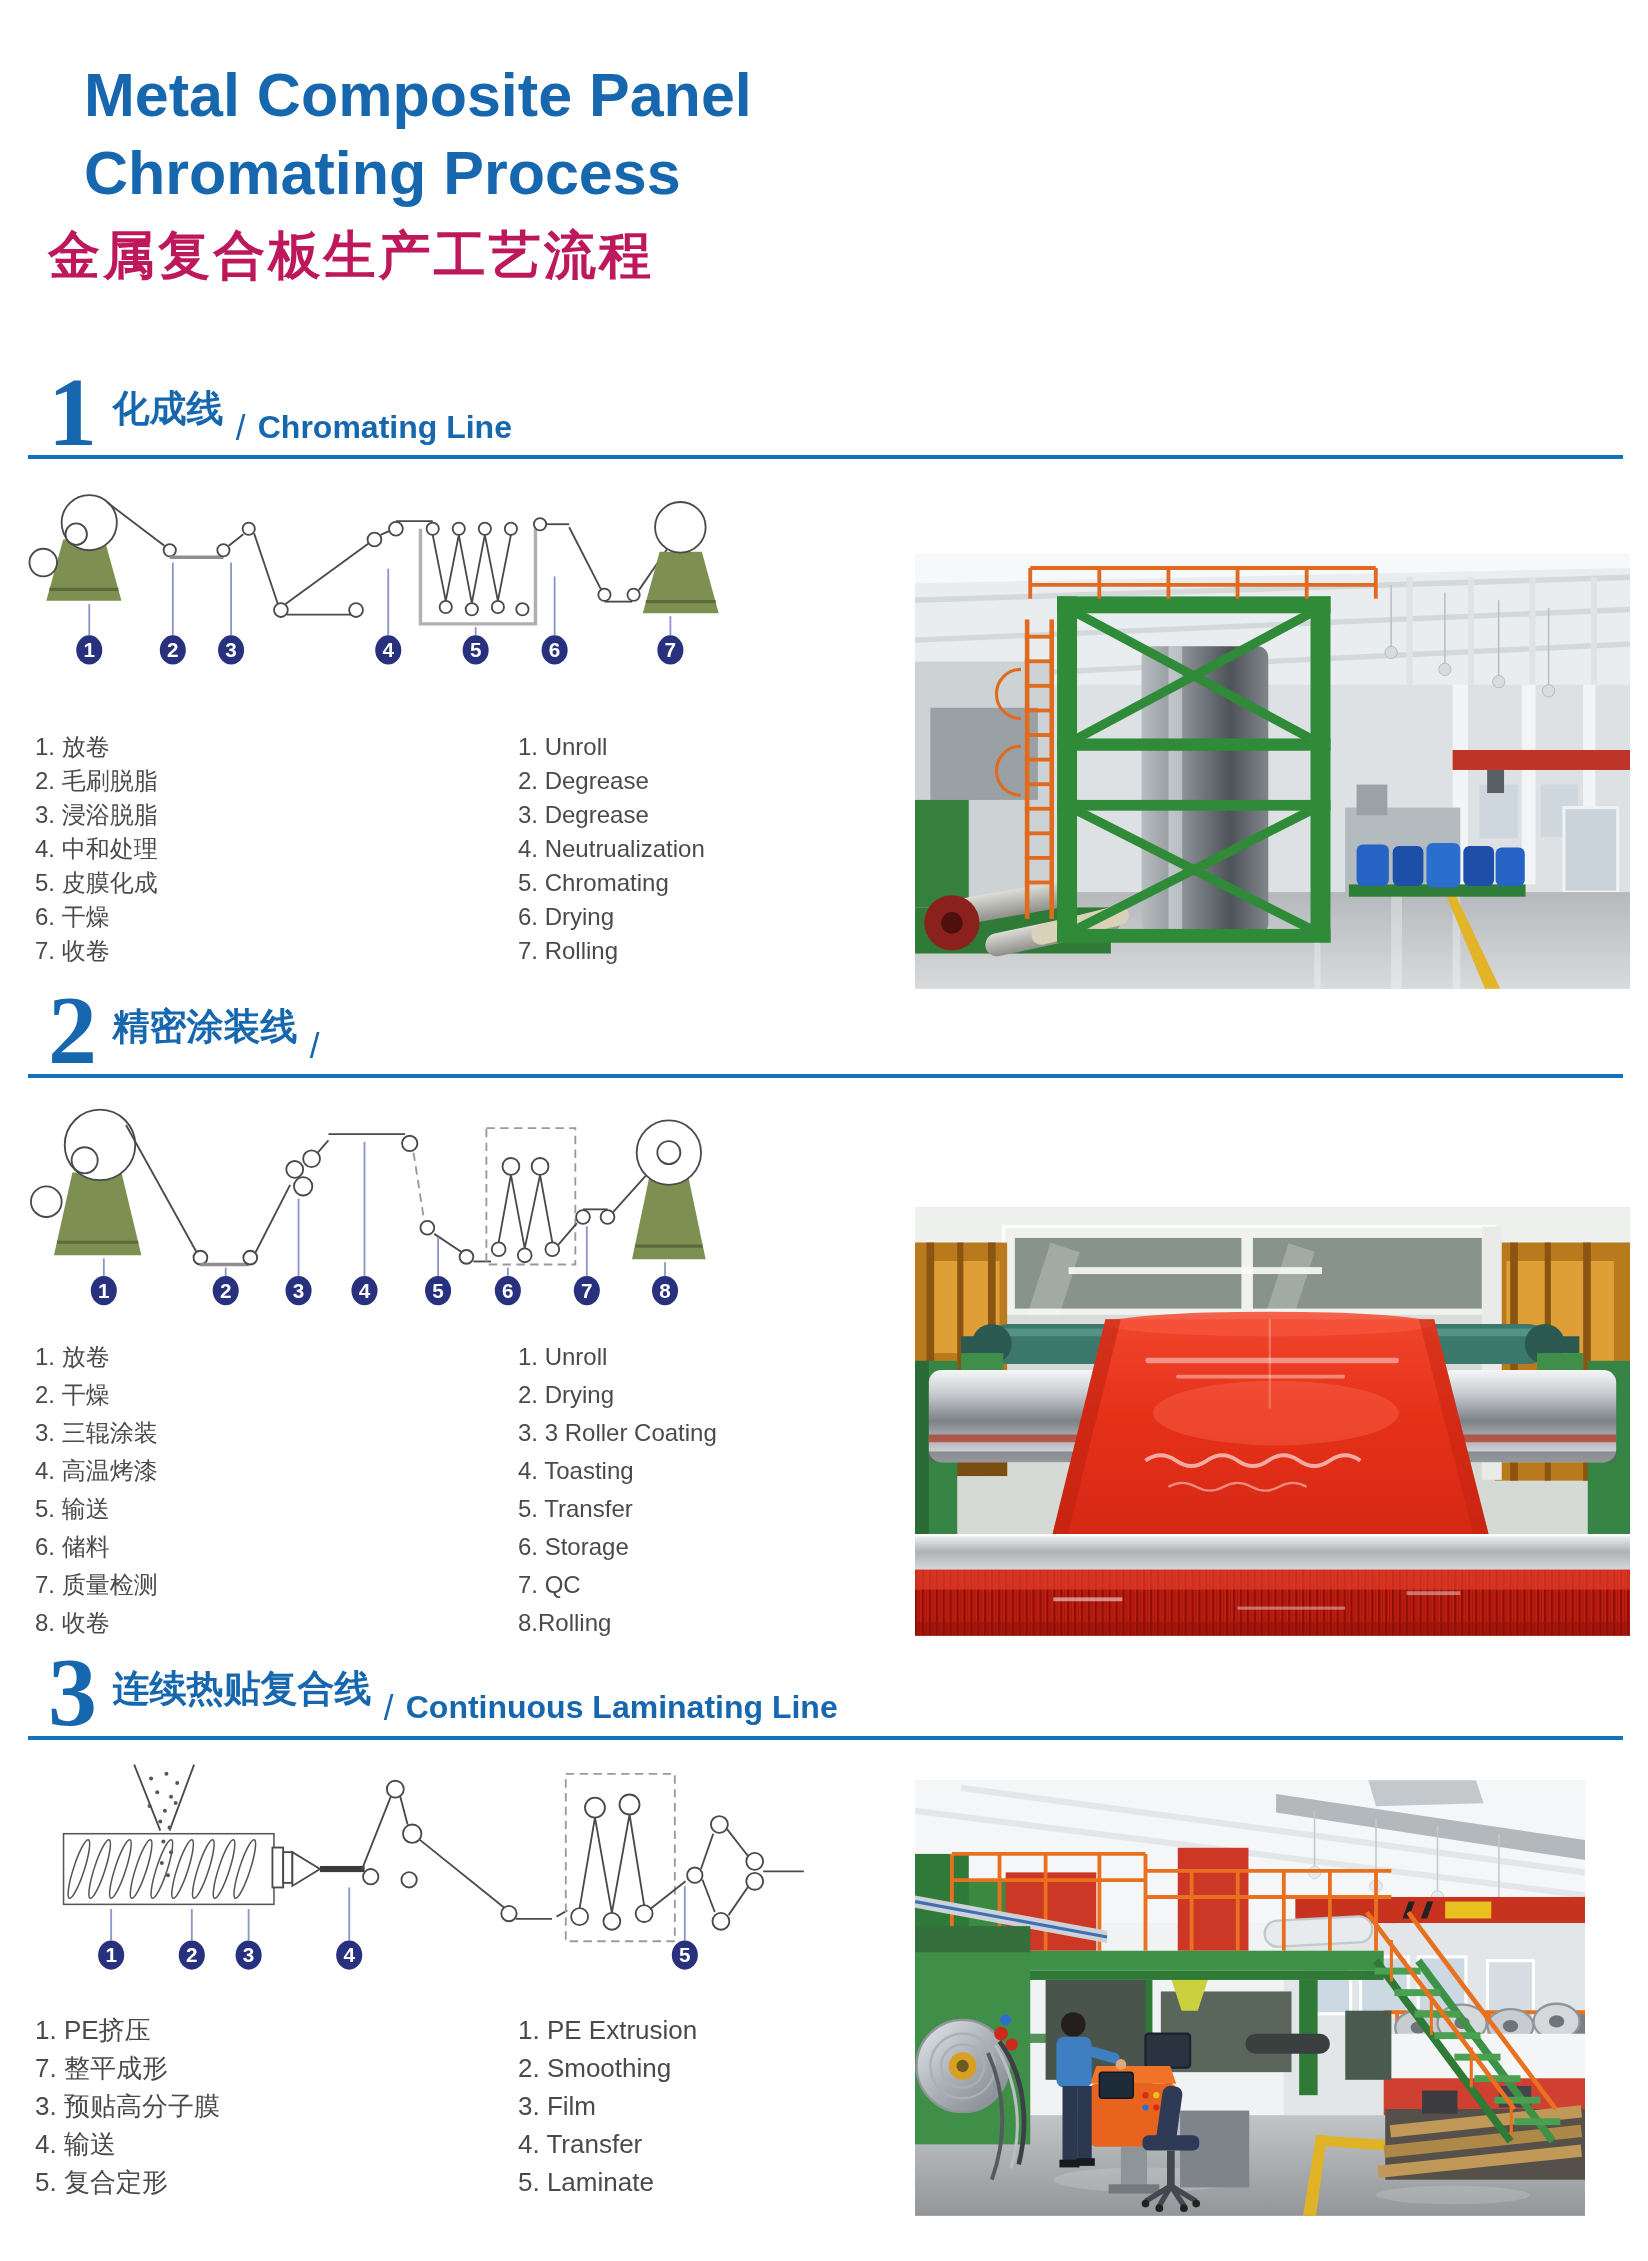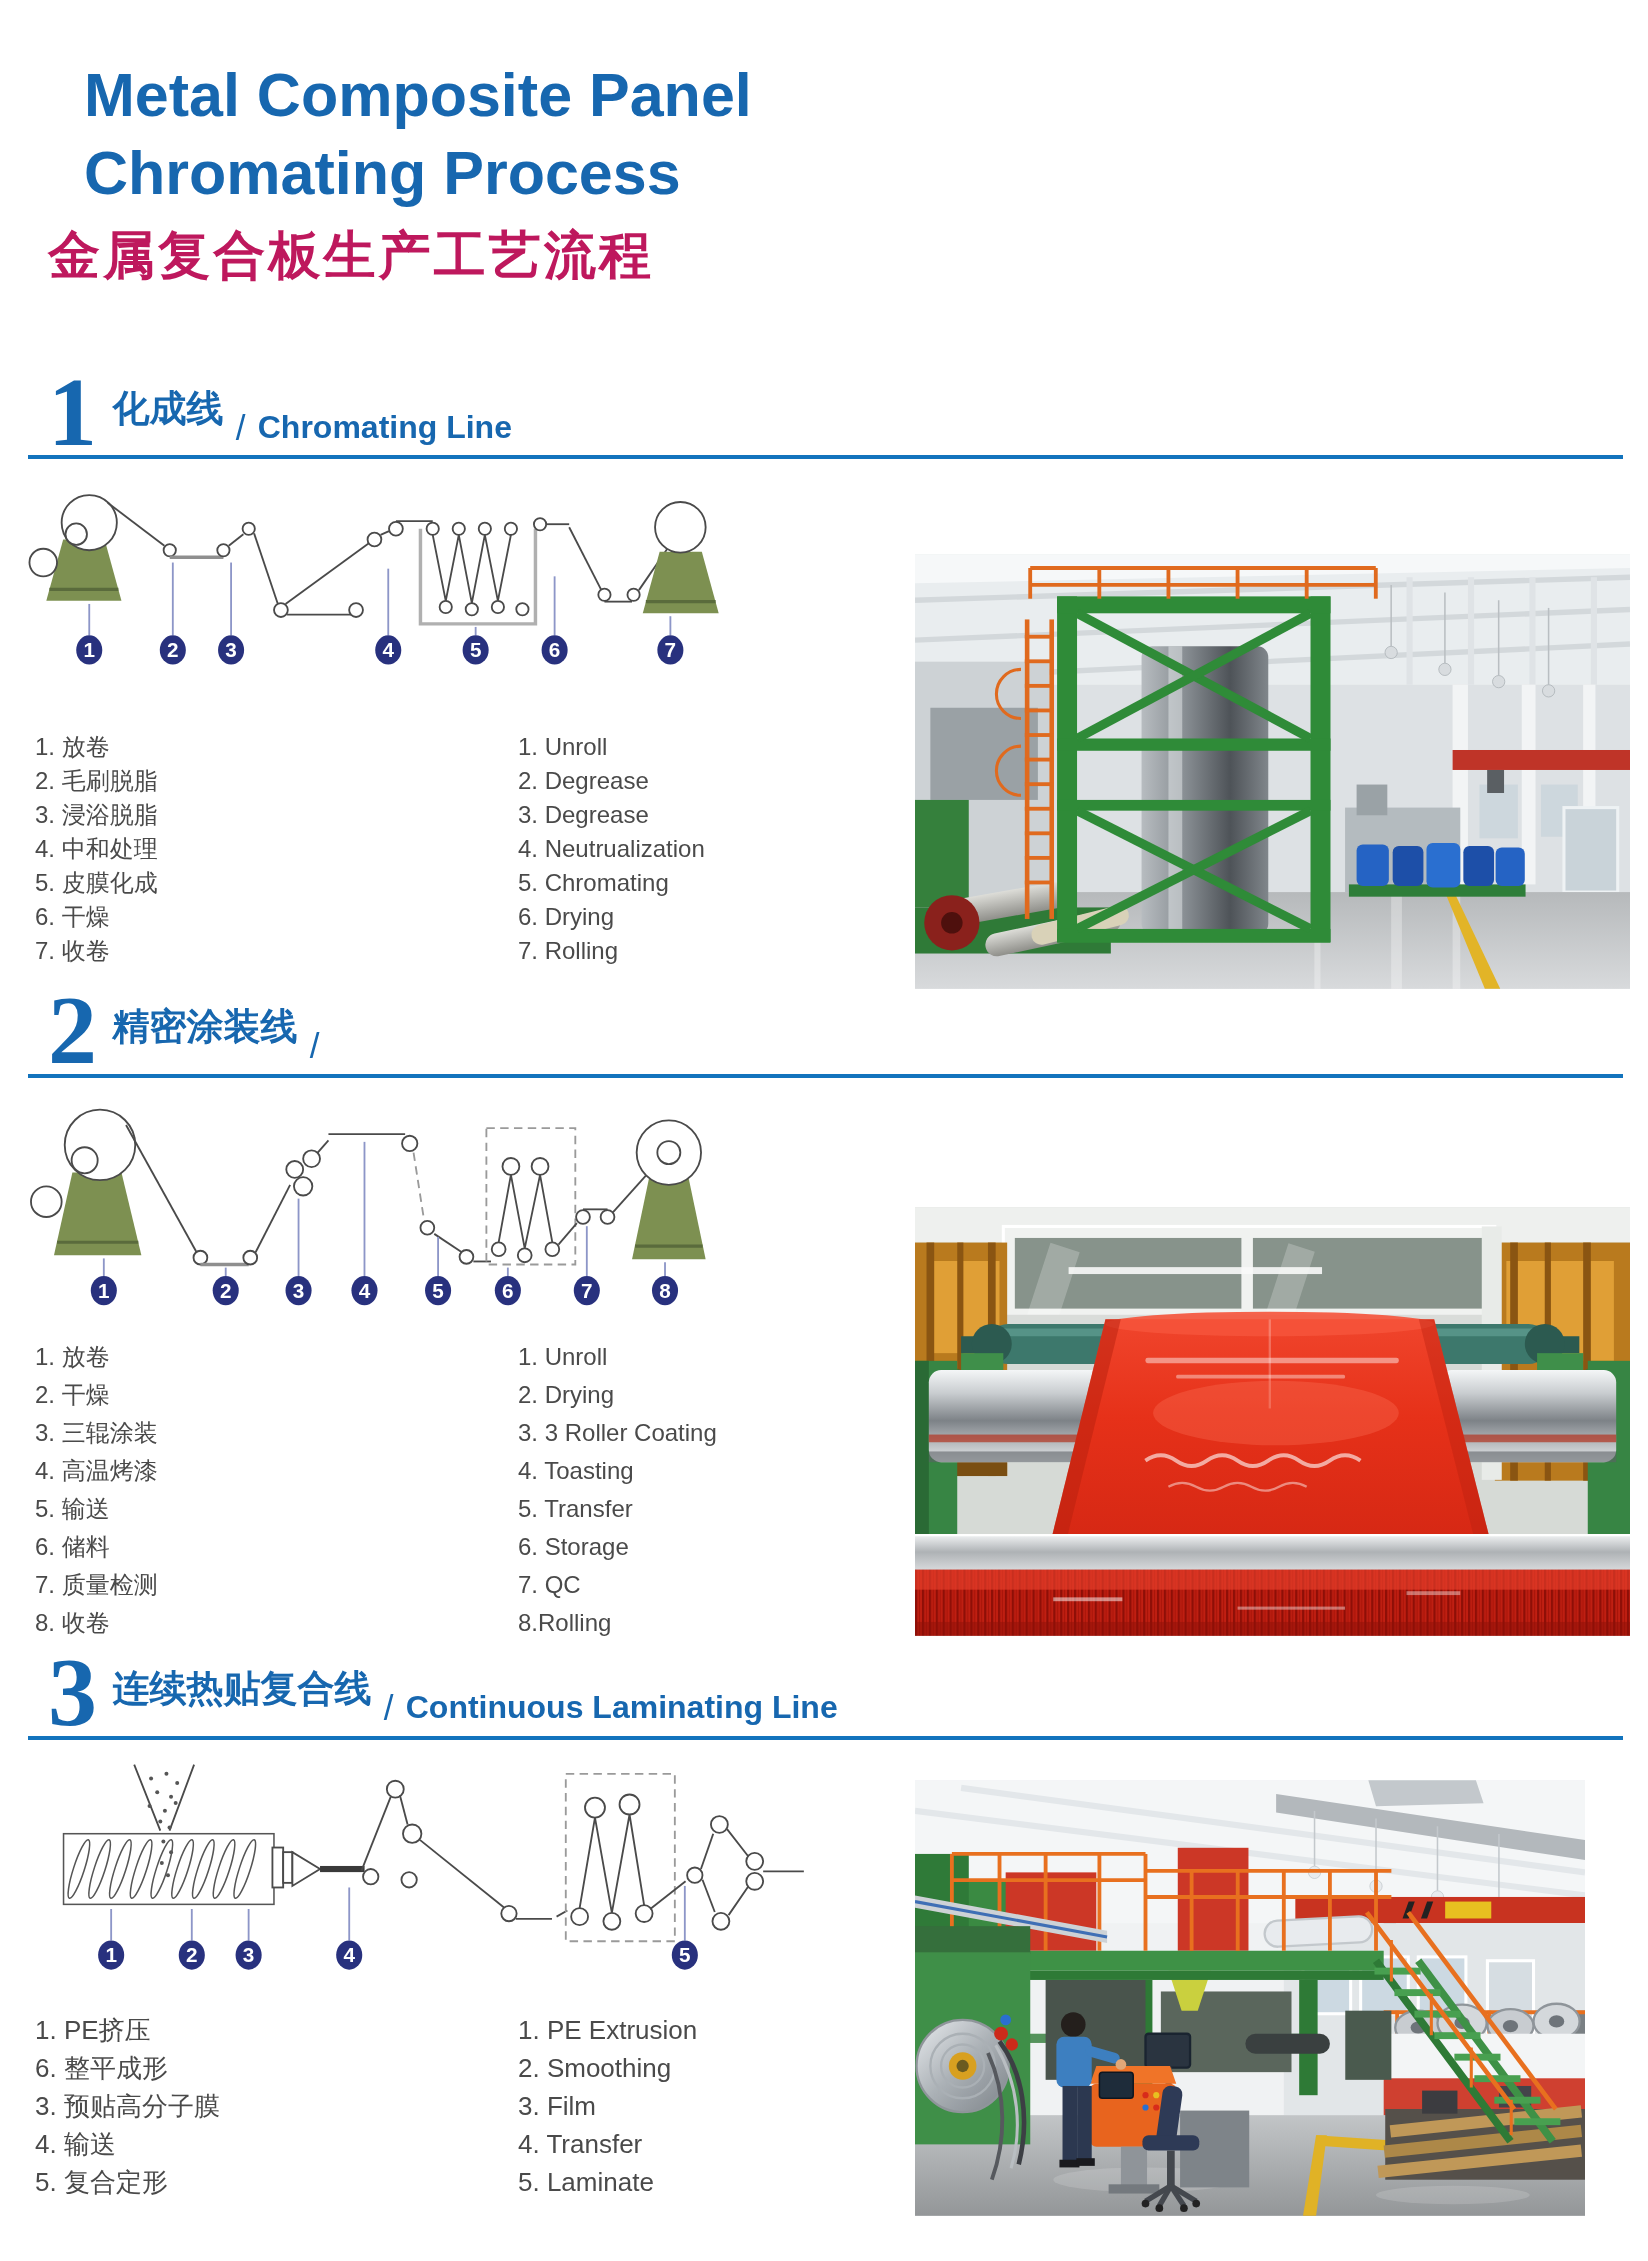--- a/index.html
+++ b/index.html
@@ -617,21 +617,21 @@
     <g>
         <line class="ldr" x1="867" y1="160" x2="867" y2="231"></line>
         <ellipse class="bdg" cx="867" cy="250" rx="17" ry="19"></ellipse>
         <text class="bnum" x="867" y="259">5</text>
       </g>
   </g>
 </svg>
 
 <ul class="abs steps" style="left:35px;top:2011px;--fs:26px;--lh:38px">
   <li>1. PE挤压</li>
-  <li>6. 整平成形</li>
+  <li>7. 整平成形</li>
   <li>3. 预贴高分子膜</li>
   <li>4. 输送</li>
   <li>5. 复合定形</li>
 </ul>
 <ul class="abs steps" style="left:518px;top:2011px;--fs:26px;--lh:38px">
   <li>1. PE Extrusion</li>
   <li>2. Smoothing</li>
   <li>3. Film</li>
   <li>4. Transfer</li>
   <li>5. Laminate</li>

